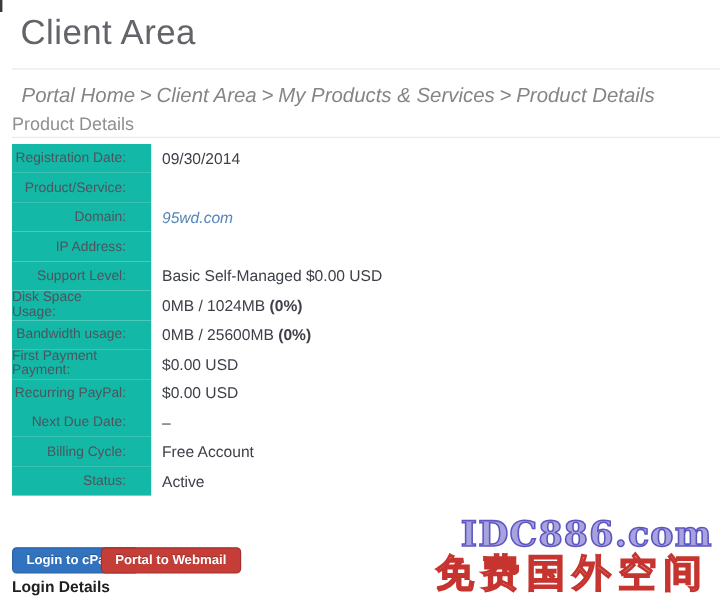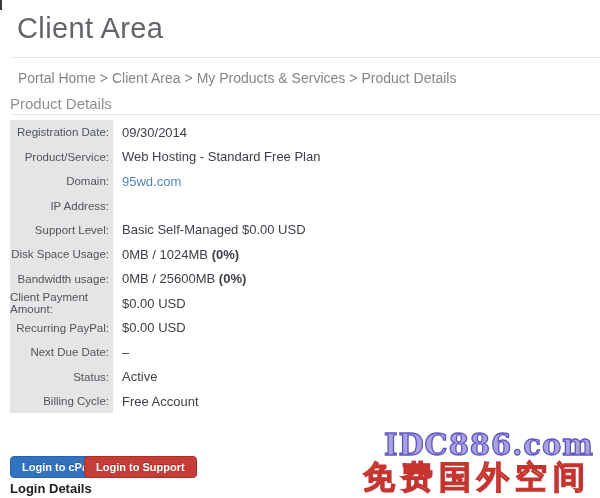--- a/index.html
+++ b/index.html
@@ -21,46 +21,46 @@
     font-size: 29px; font-weight: 400; color: #63646a; letter-spacing: 0.4px;
   }
   .divider {
     position: absolute; left: 10px; right: 0;
     height: 1px; background: #e8e8e8;
   }
   .divider-top { top: 57px; }
   .divider-section { top: 114px; }
   .breadcrumb {
     position: absolute; left: 18px; top: 70px;
-    font-size: 14px; color: #858585;
+    font-size: 17px; color: #858585; font-style: italic;
   }
   .breadcrumb .sep { padding: 0 4px; }
   .section-title {
     position: absolute; left: 10px; top: 95px; margin: 0;
     font-size: 15px; font-weight: 400; color: #8f8f8f;
   }
   .details-table {
     position: absolute; left: 10px; top: 120px; width: 580px;
   }
   .trow { display: flex; height: 24.45px; align-items: center; }
   .cell-label {
-    width: 103px; height: 100%;
-    padding-right: 4px;
-    background: #e5e5e5;
+    width: 116px; height: 100%;
+    padding-right: 21px;
+    background: #14b8a6;
     display: flex; align-items: center; justify-content: flex-end;
     font-size: 11.5px; color: #4e545e;
     flex-shrink: 0;
   }
   .cell-value {
     padding-left: 9px;
     font-size: 13px; color: #3e4049;
     display: flex; align-items: center;
   }
   .cell-value b { font-weight: bold; }
-  .link { color: #5586b8; text-decoration: none; cursor: pointer; }
+  .link { color: #5586b8; text-decoration: none; cursor: pointer; font-style: italic; }
   .redaction {
     display: inline-block;
     width: 22px; height: 13px;
     margin: 0 1px;
     background: #e01b24;
     border-radius: 45% 55% 50% 40% / 60% 50% 60% 45%;
     transform: rotate(-6deg);
   }
   .btn {
     position: absolute; top: 456px; height: 22px;
@@ -113,21 +113,20 @@
 
   <div class="details-table">
 
     <div class="trow">
       <div class="cell-label">Registration Date:</div>
       <div class="cell-value">09/30/2014</div>
     </div>
 
     <div class="trow">
       <div class="cell-label">Product/Service:</div>
-      <div class="cell-value">Web Hosting - Standard Free Plan</div>
     </div>
 
     <div class="trow">
       <div class="cell-label">Domain:</div>
       <div class="cell-value">
         <a class="link">95wd.com</a>
       </div>
     </div>
 
     <div class="trow">
@@ -148,47 +147,47 @@
 
     <div class="trow">
       <div class="cell-label">Bandwidth usage:</div>
       <div class="cell-value">
         <span>0MB / 25600MB </span>&nbsp;<b>(0%)</b>
       </div>
     </div>
 
 
     <div class="trow">
-      <div class="cell-label">Client Payment Amount:</div>
+      <div class="cell-label">First Payment Payment:</div>
       <div class="cell-value">$0.00 USD</div>
     </div>
 
     <div class="trow">
       <div class="cell-label">Recurring PayPal:</div>
       <div class="cell-value">$0.00 USD</div>
     </div>
 
     <div class="trow">
       <div class="cell-label">Next Due Date:</div>
       <div class="cell-value">–</div>
     </div>
 
     <div class="trow">
-      <div class="cell-label">Status:</div>
-      <div class="cell-value">Active</div>
+      <div class="cell-label">Billing Cycle:</div>
+      <div class="cell-value">Free Account</div>
     </div>
 
     <div class="trow">
-      <div class="cell-label">Billing Cycle:</div>
-      <div class="cell-value">Free Account</div>
+      <div class="cell-label">Status:</div>
+      <div class="cell-value">Active</div>
     </div>
 
   </div>
 
   <div class="btn btn-cpanel">Login to cPanel</div>
-  <div class="btn btn-webmail">Login to Support</div>
+  <div class="btn btn-webmail">Portal to Webmail</div>
 
   <h3 class="login-details-title">Login Details</h3>
 
   <div class="wm wm-domain">IDC886.com</div>
   <div class="wm wm-cn">免费国外空间</div>
 
 </div>
 
 </body></html>

